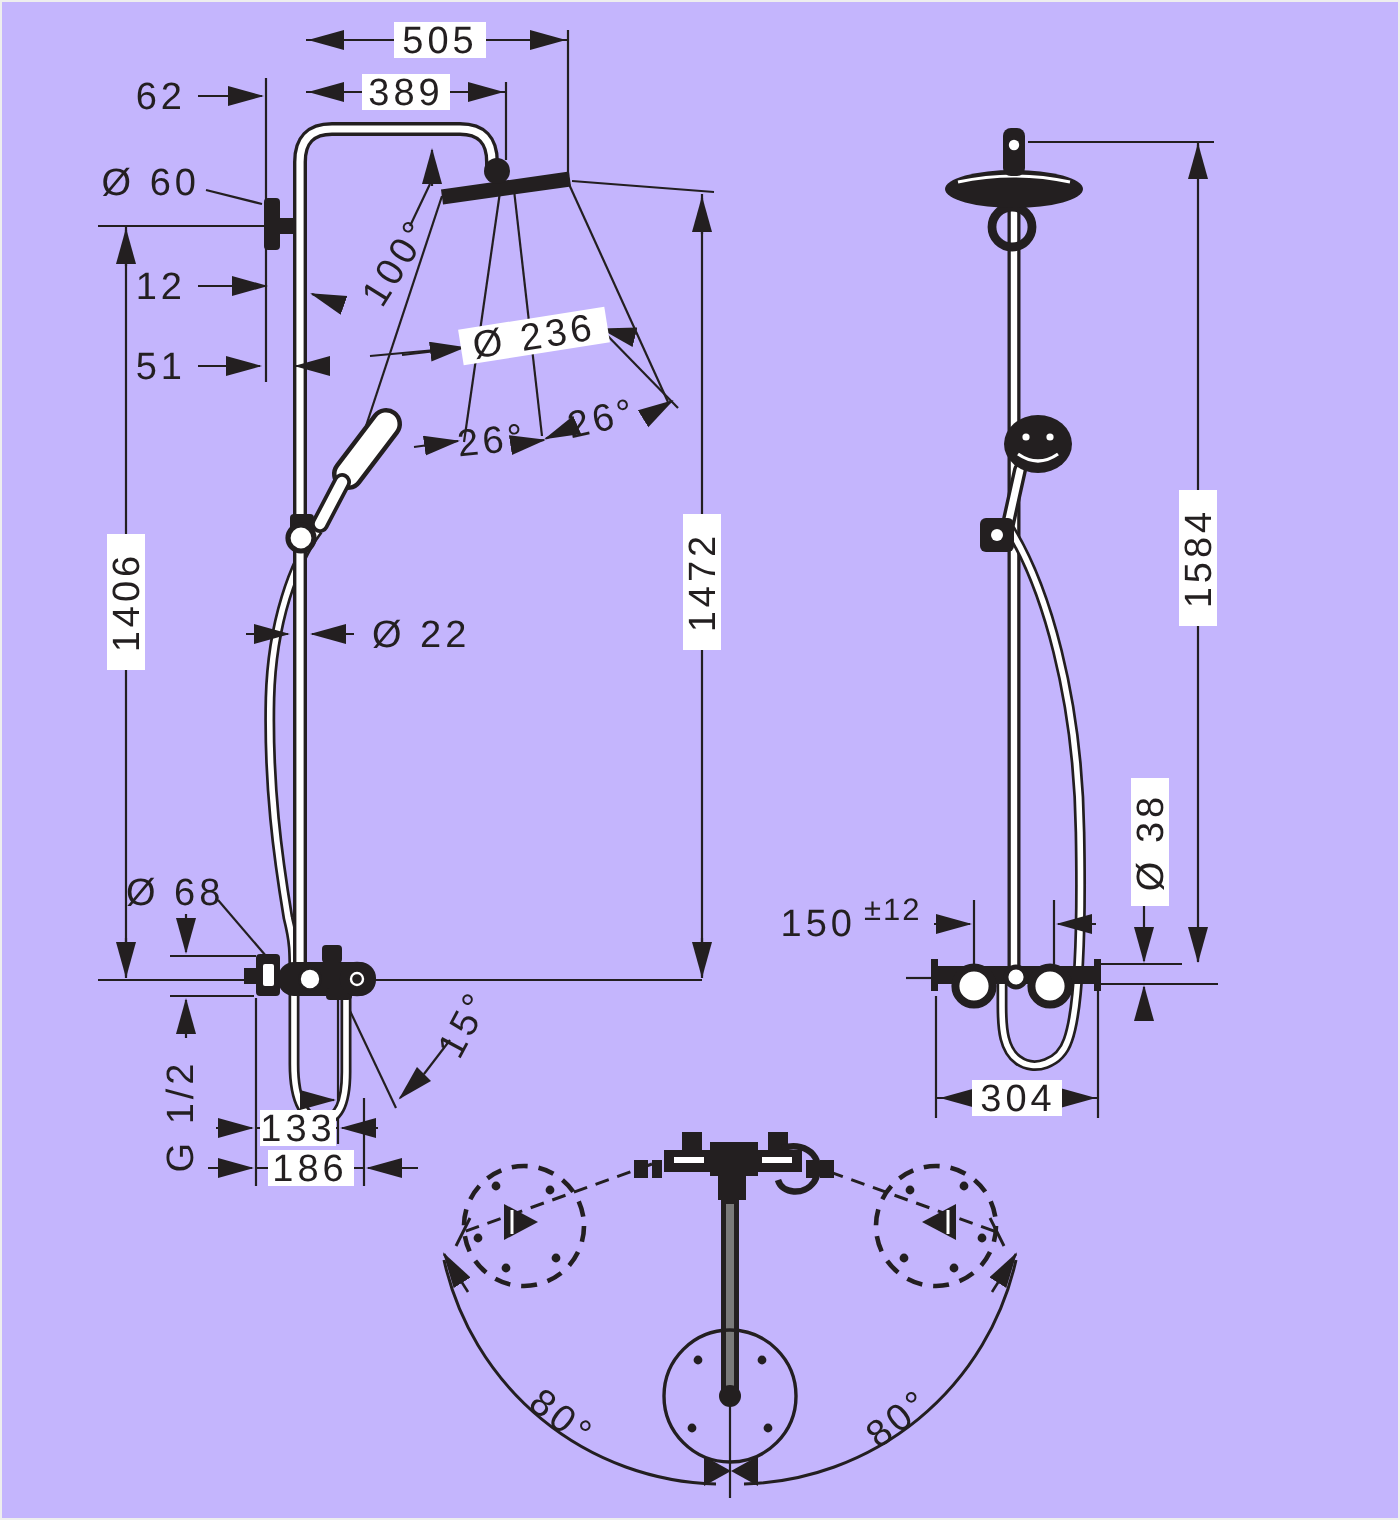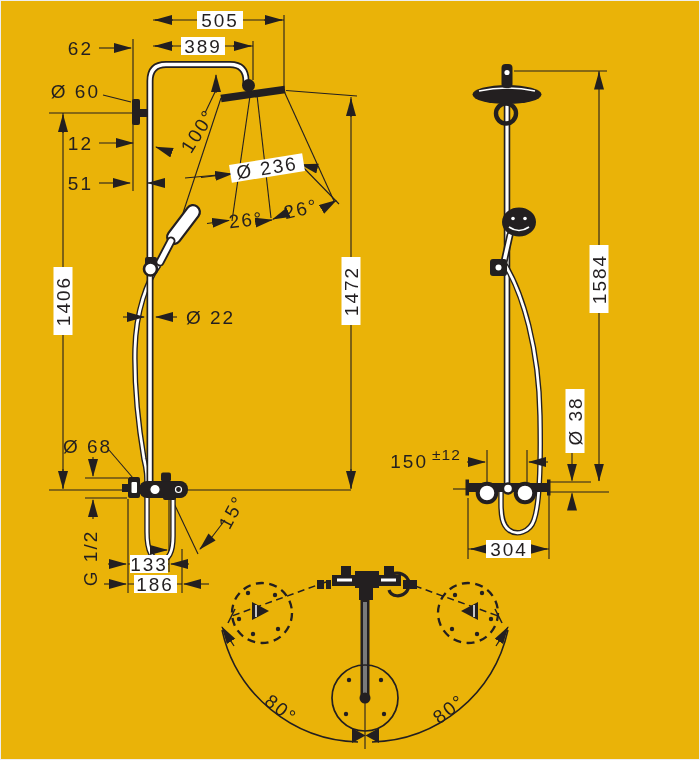--- a/index.html
+++ b/index.html
@@ -1,16 +1,16 @@
 <!DOCTYPE html>
 <html><head>
 <meta charset="utf-8">
 <style>
   html,body{margin:0;padding:0;background:#fff;}
-  .stage{width:700px;height:760px;background:#eab308;position:relative;overflow:hidden;border:1px solid #eee;box-sizing:border-box;}
+  .stage{width:700px;height:760px;background:#c4b5fd;position:relative;overflow:hidden;border:1px solid #eee;box-sizing:border-box;}
   svg{display:block;}
   .ln{stroke:#231f20;stroke-width:1.1;fill:none;}
   .ln15{stroke:#231f20;stroke-width:1.5;fill:none;}
   .dash{stroke:#231f20;stroke-width:1.5;fill:none;stroke-dasharray:7 4.5;}
   .dashc{stroke:#231f20;stroke-width:2.3;fill:none;stroke-dasharray:8 5.5;}
   .blk{fill:#231f20;stroke:none;}
   .wfill{fill:#fff;stroke:none;}
   .dim{font-family:"Liberation Sans","DejaVu Sans",sans-serif;font-size:19px;letter-spacing:2px;fill:#231f20;}
   .dim-s{font-family:"Liberation Sans","DejaVu Sans",sans-serif;font-size:15.5px;letter-spacing:1px;fill:#231f20;}
 </style>

